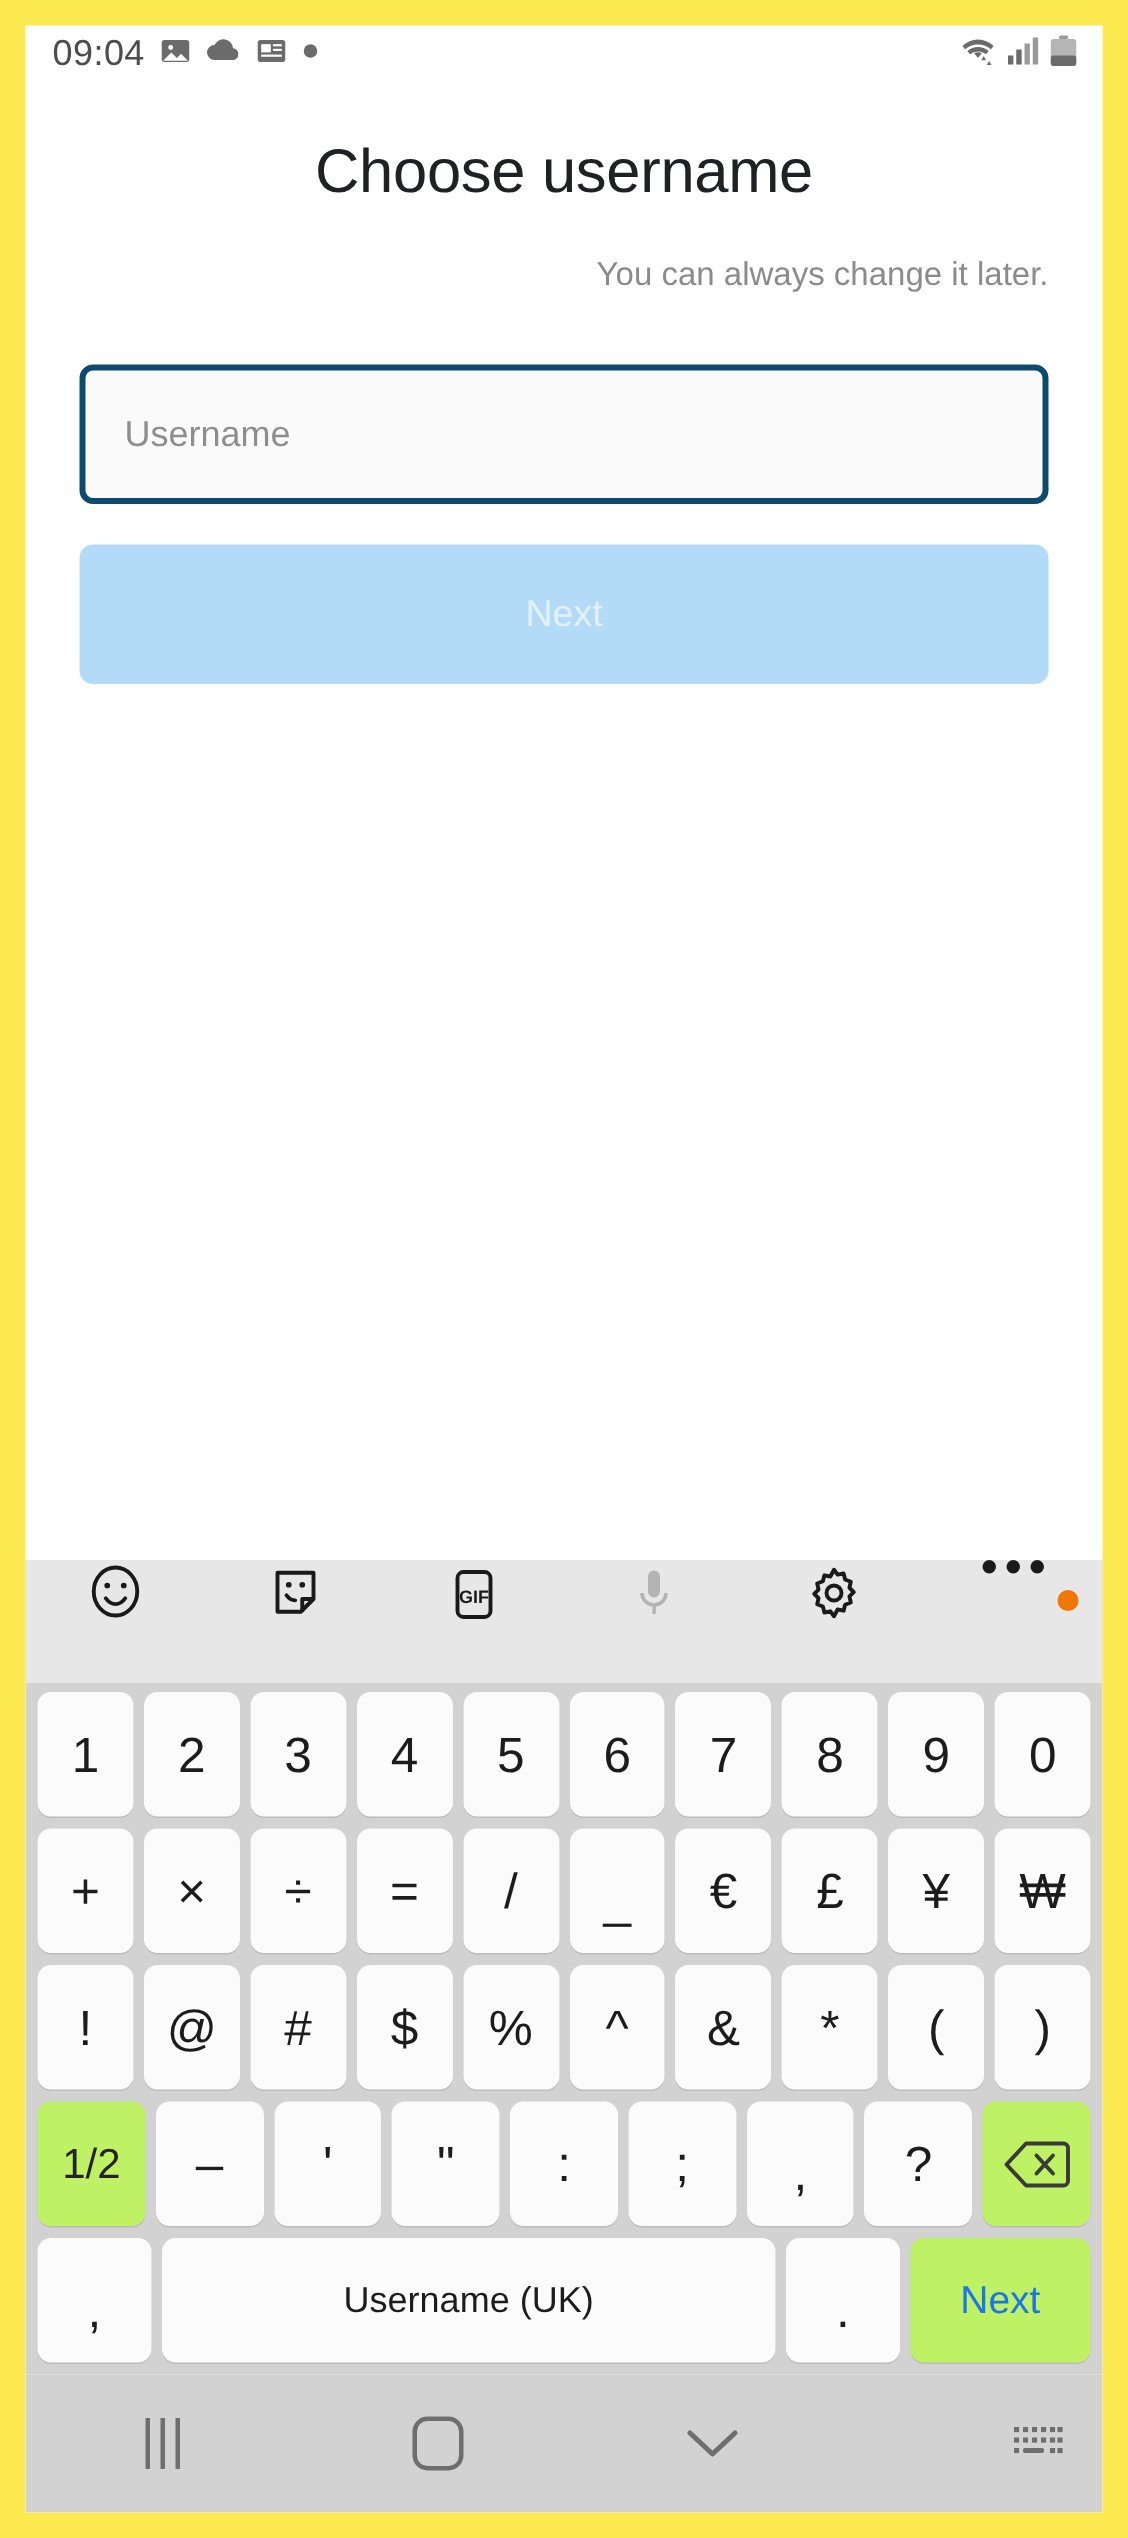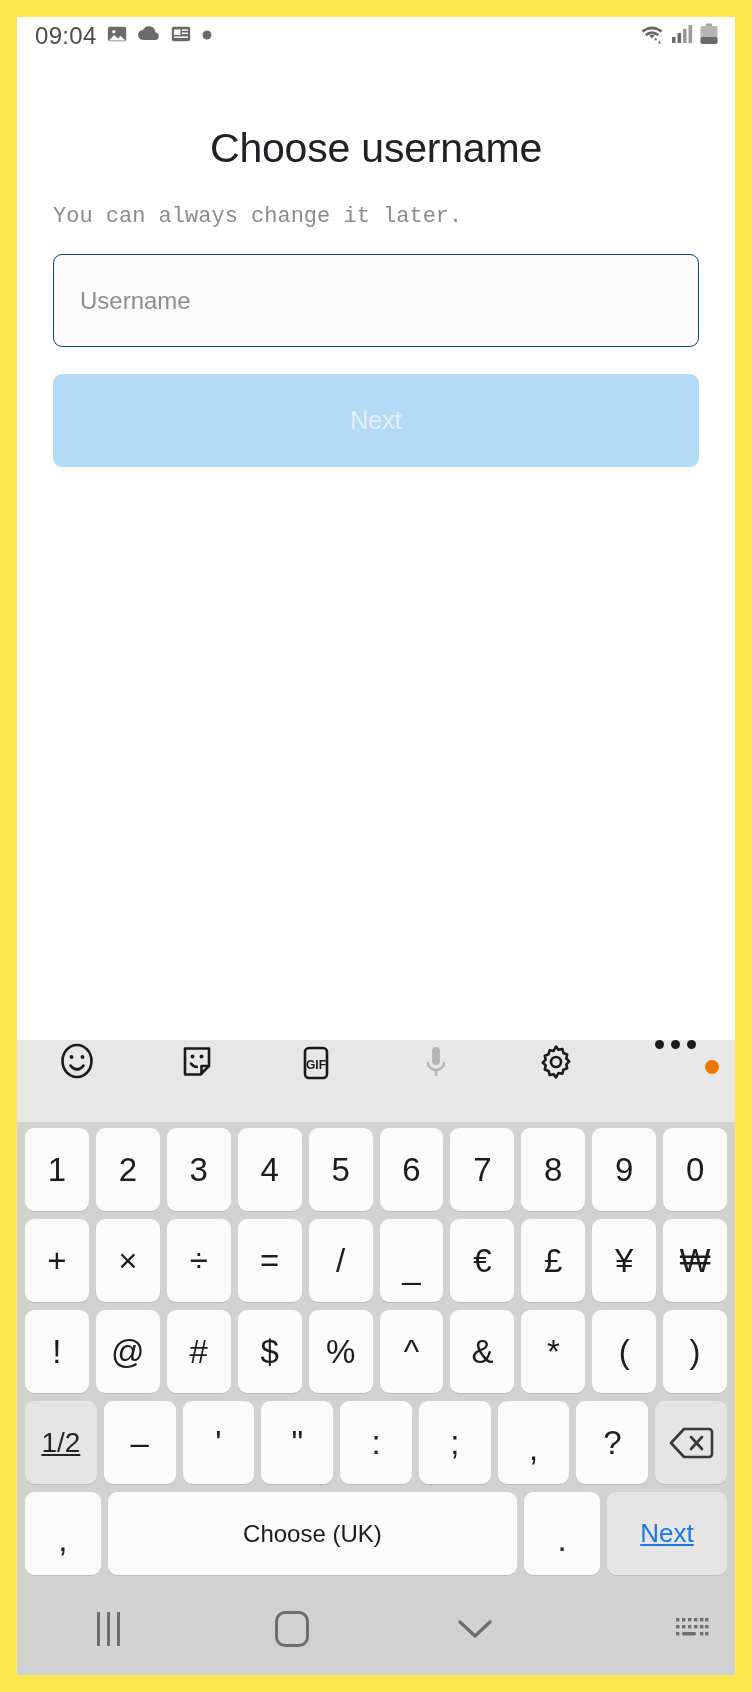--- a/index.html
+++ b/index.html
@@ -49,38 +49,37 @@
     flex: 1 1 auto;
     background: #ffffff;
     padding: 0 36px;
     position: relative;
   }
   .page-title {
     text-align: center;
     font-size: 41px;
     color: #202124;
     font-weight: 400;
-    margin-top: 70px;
+    margin-top: 36px;
     letter-spacing: -0.2px;
   }
   .page-subtitle {
-    text-align: left;
+    text-align: right;
     font-size: 22px;
     color: #8b8b8b;
     font-weight: 400;
     margin-top: 32px;
-    font-family: Liberation Mono, monospace;
   }
   .username-input {
     display: block;
     width: 100%;
     height: 93px;
-    margin-top: 25px;
+    margin-top: 47px;
     background: #fafafa;
-    border: 1px solid #0c4a6e;
+    border: 4px solid #0c4a6e;
     border-radius: 9px;
     font-size: 24px;
     color: #3c4043;
     padding: 0 26px;
     font-family: "Liberation Sans", sans-serif;
     outline: none;
   }
   .username-input::placeholder { color: #8e8e8e; }
 
   .next-button {
@@ -142,23 +141,22 @@
     display: flex;
     align-items: center;
     justify-content: center;
     font-size: 33px;
     color: #1c1c1c;
     font-family: "Liberation Sans", sans-serif;
     box-shadow: 0 1px 0 rgba(0,0,0,0.10);
     user-select: none;
   }
   .key.fn {
-    background: #e5e5e5;
+    background: #bef264;
     color: #242424;
-    text-decoration: underline;
   }
   .key.space { flex: 4.6 1 0; font-size: 24px; color: #1c1c1c; }
   .key.next-key { flex: 1.35 1 0; color: #1b77e8; font-size: 26px; }
   .key.abc-key  { flex: 1.35 1 0; font-size: 28px; }
   .key.half-key { flex: 1.0 1 0; font-size: 28px; }
   .key.bksp-key { flex: 1.0 1 0; }
   .key.comma-key { flex: 0.85 1 0; }
   .key.period-key { flex: 0.85 1 0; }
   .key .glyph-low { transform: translateY(6px); display:block; }
 
@@ -364,21 +362,21 @@
             <path d="M16 3h25a3 3 0 013 3v22a3 3 0 01-3 3H16L3 17z" fill="none" stroke="#3a3a3a" stroke-width="2.6" stroke-linejoin="round"></path>
             <path d="M23 11l11 12M34 11L23 23" stroke="#3a3a3a" stroke-width="2.6" stroke-linecap="round"></path>
           </svg>
         </div>
       </div>
 
       <div class="kb-row">
         <div class="key comma-key">
             <span class="glyph-low">,</span>
           </div>
-        <div class="key space">Choose (UK)</div>
+        <div class="key space">Username (UK)</div>
         <div class="key period-key">
             <span class="glyph-low">.</span>
           </div>
         <div class="key fn next-key">Next</div>
       </div>
 
     </div>
   </div>
 
   <div class="nav-bar">

